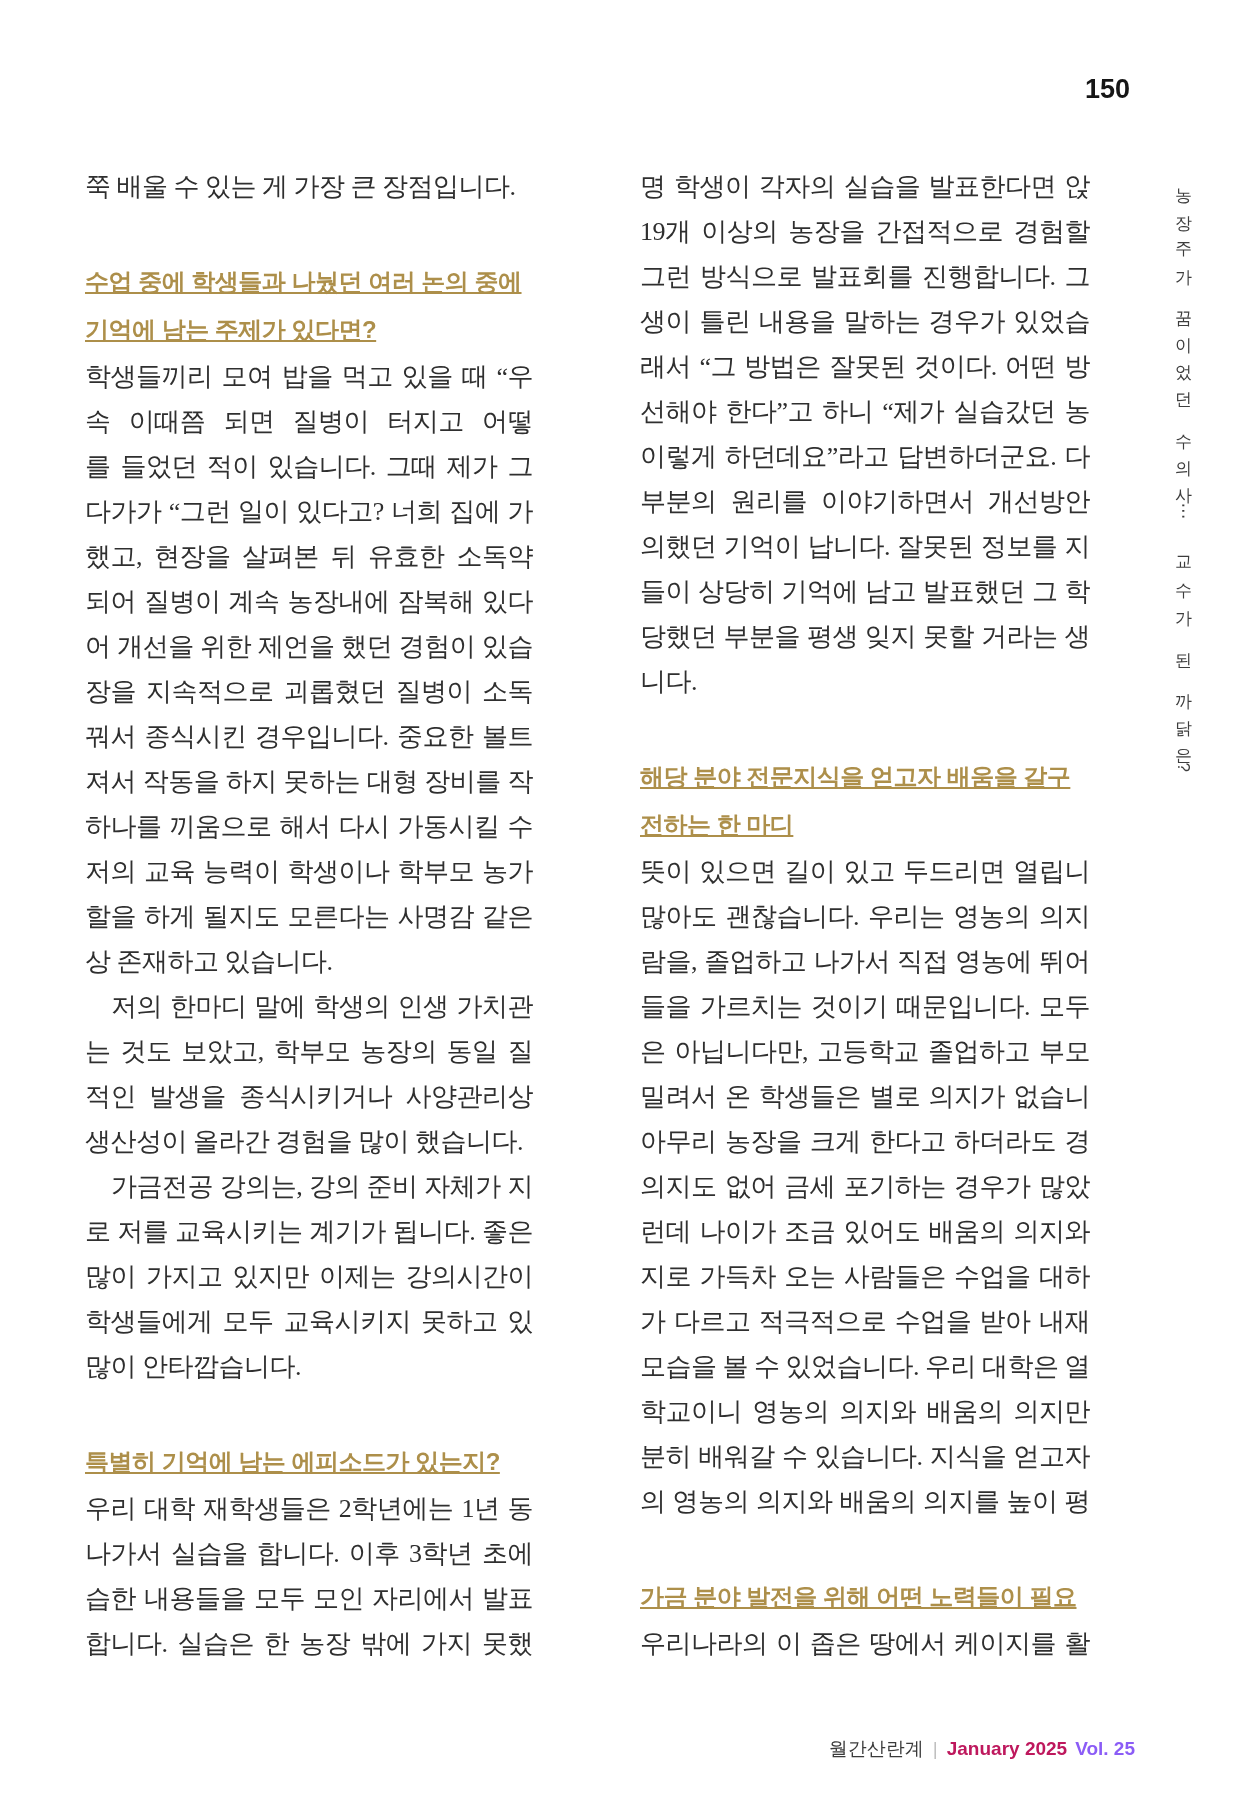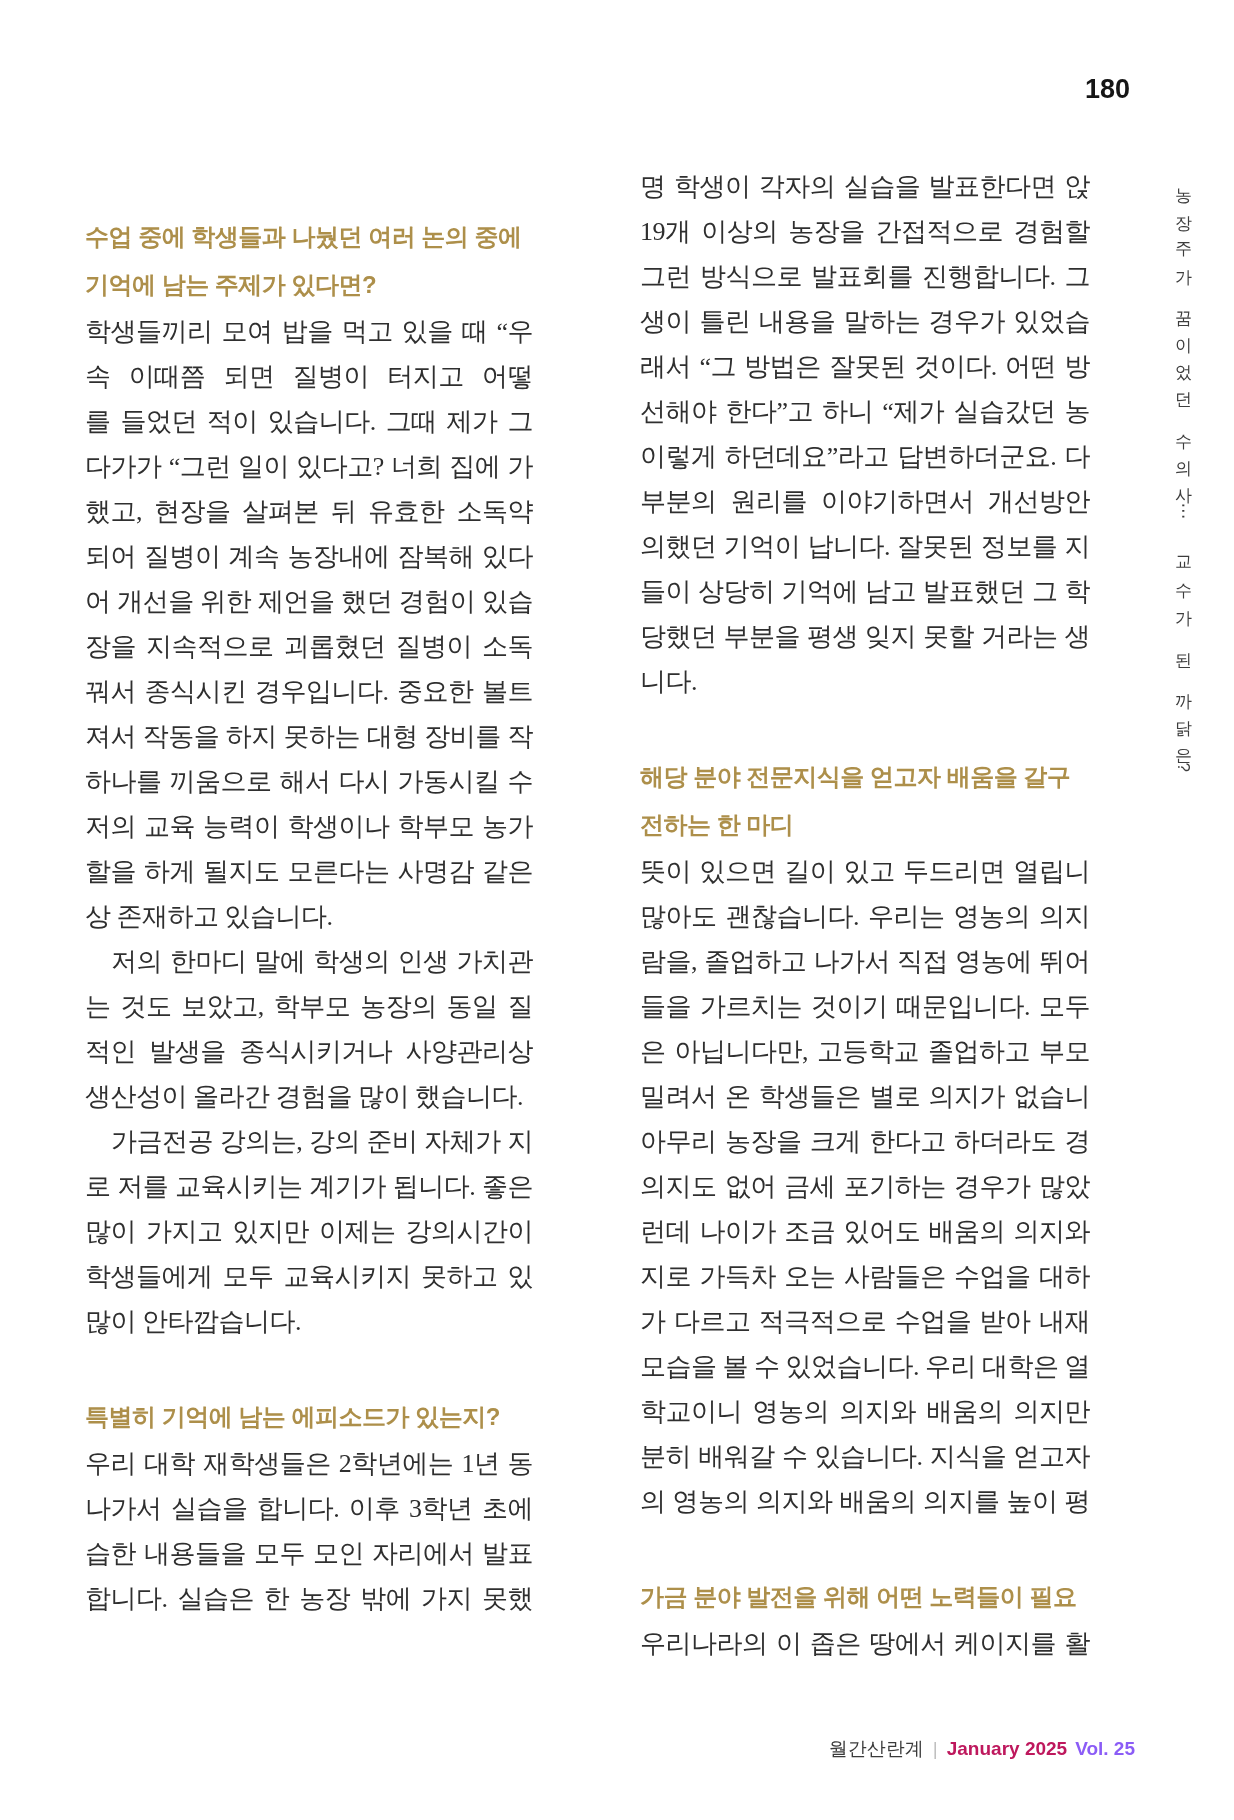--- a/index.html
+++ b/index.html
@@ -41,21 +41,21 @@
     text-align-last:justify;
     white-space:normal;
   }
   .line.in{padding-left:26px;}
   .block.heading .line{
     font-family:"Liberation Sans", sans-serif;
     font-weight:bold;
     font-size:24px;line-height:48px;height:48px;
     color:var(--gold);
     letter-spacing:-0.5px;
-    text-align:left;text-align-last:left;
+    text-align:left;text-align-last:left;text-decoration:underline;
   }
   .sidebar{
     position:absolute;top:176px;left:1170px;
     writing-mode:vertical-rl;
     font-family:"Liberation Sans", sans-serif;
     font-size:17px;color:#3d3d3d;
     letter-spacing:10px;
     line-height:26px;
   }
   .footer{
@@ -66,23 +66,26 @@
   }
   .footer .divider{color:var(--divider);font-weight:normal;margin:0 9px;}
   .footer .issue{font-weight:bold;color:#be185d;}
   .footer .vol{font-weight:bold;color:#8b5cf6;margin-left:8px;}
 </style>
 </head>
 <body>
 
 <div class="page">
 
-  <div class="page-number">180</div>
+  <div class="page-number">150</div>
 
   <div class="col col-left">
+      <div class="block body">
+        <div class="line">쭉 배울 수 있는 게 가장 큰 장점입니다.</div>
+      </div>
       <div class="block heading">
         <div class="line">수업 중에 학생들과 나눴던 여러 논의 중에</div>
         <div class="line">기억에 남는 주제가 있다면?</div>
       </div>
       <div class="block body">
         <div class="line j">학생들끼리 모여 밥을 먹고 있을 때 “우리집은 계</div>
         <div class="line j">속 이때쯤 되면 질병이 터지고 어떻고”하는 이야기</div>
         <div class="line j">를 들었던 적이 있습니다. 그때 제가 그 학생에게</div>
         <div class="line j">다가가 “그런 일이 있다고? 너희 집에 가보자”고</div>
         <div class="line j">했고, 현장을 살펴본 뒤 유효한 소독약 선택이 안</div>

